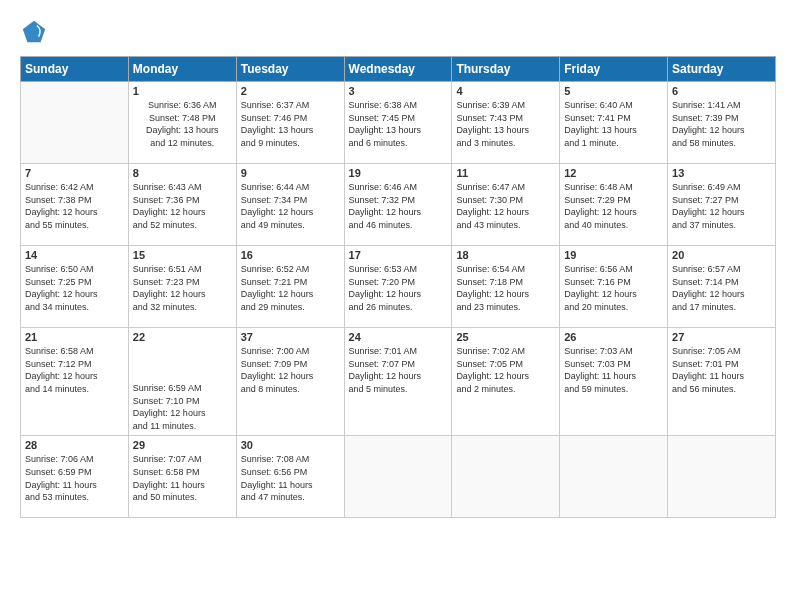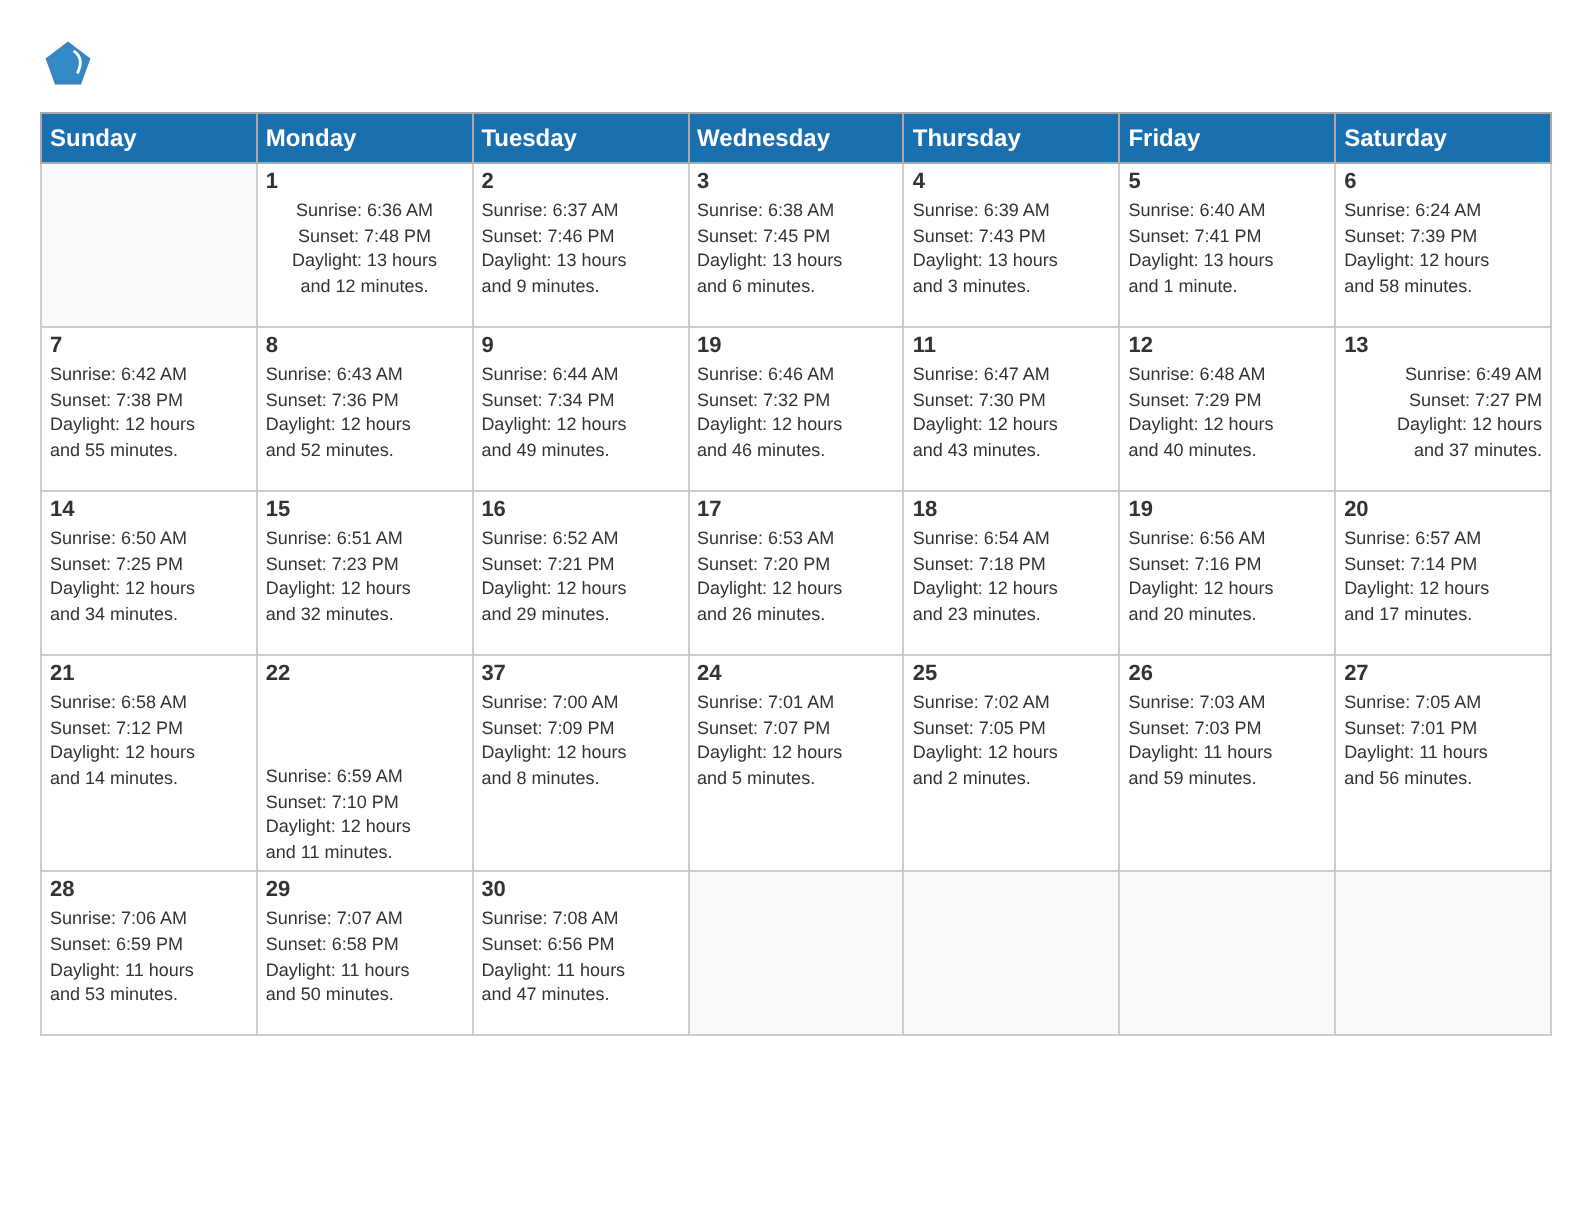--- a/index.html
+++ b/index.html
@@ -166,21 +166,21 @@
           </td>
           <td>
             <div class="day-num">5</div>
             <div class="day-info" style="white-space: pre-line;">Sunrise: 6:40 AM
 Sunset: 7:41 PM
 Daylight: 13 hours
 and 1 minute.</div>
           </td>
           <td>
             <div class="day-num">6</div>
-            <div class="day-info" style="white-space: pre-line;">Sunrise: 6:24 AM
+            <div class="day-info" style="white-space: pre-line;">Sunrise: 1:41 AM
 Sunset: 7:39 PM
 Daylight: 12 hours
 and 58 minutes.</div>
           </td>
         </tr>
         <tr>
           <td>
             <div class="day-num">7</div>
             <div class="day-info" style="white-space: pre-line;">Sunrise: 6:42 AM
 Sunset: 7:38 PM
@@ -217,21 +217,21 @@
           </td>
           <td>
             <div class="day-num">12</div>
             <div class="day-info" style="white-space: pre-line;">Sunrise: 6:48 AM
 Sunset: 7:29 PM
 Daylight: 12 hours
 and 40 minutes.</div>
           </td>
           <td>
             <div class="day-num">13</div>
-            <div class="day-info" style="white-space: pre-line; text-align: right;">Sunrise: 6:49 AM
+            <div class="day-info" style="white-space: pre-line;">Sunrise: 6:49 AM
 Sunset: 7:27 PM
 Daylight: 12 hours
 and 37 minutes.</div>
           </td>
         </tr>
         <tr>
           <td>
             <div class="day-num">14</div>
             <div class="day-info" style="white-space: pre-line;">Sunrise: 6:50 AM
 Sunset: 7:25 PM

